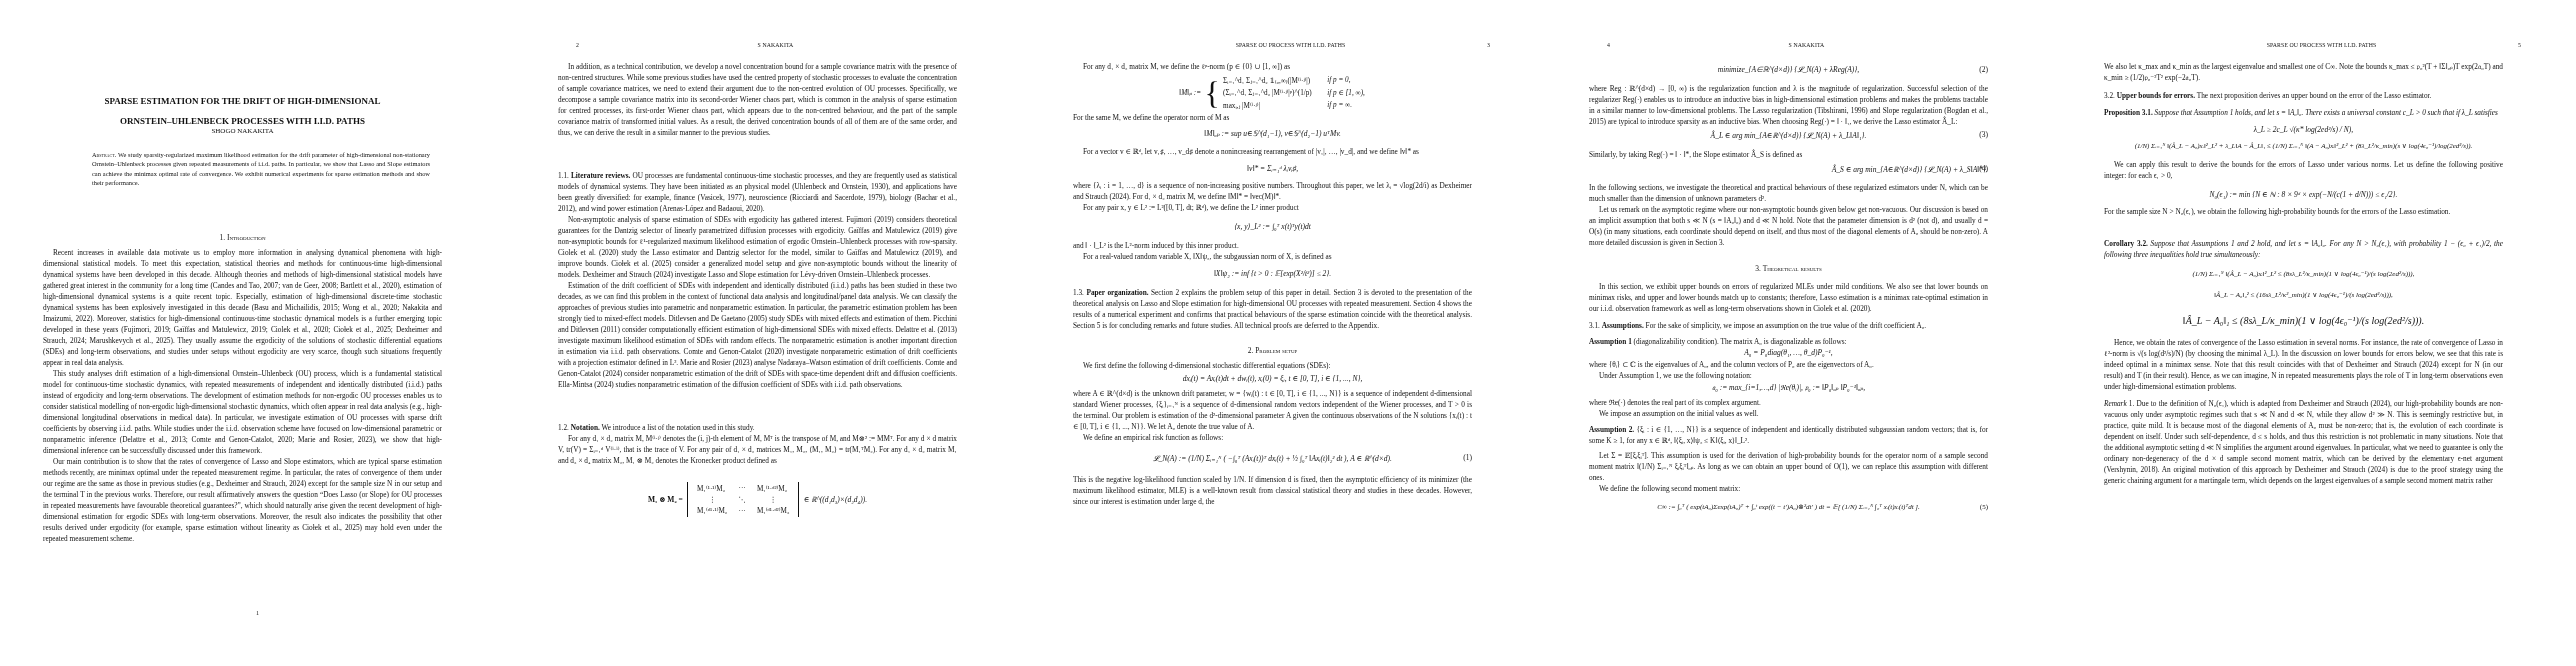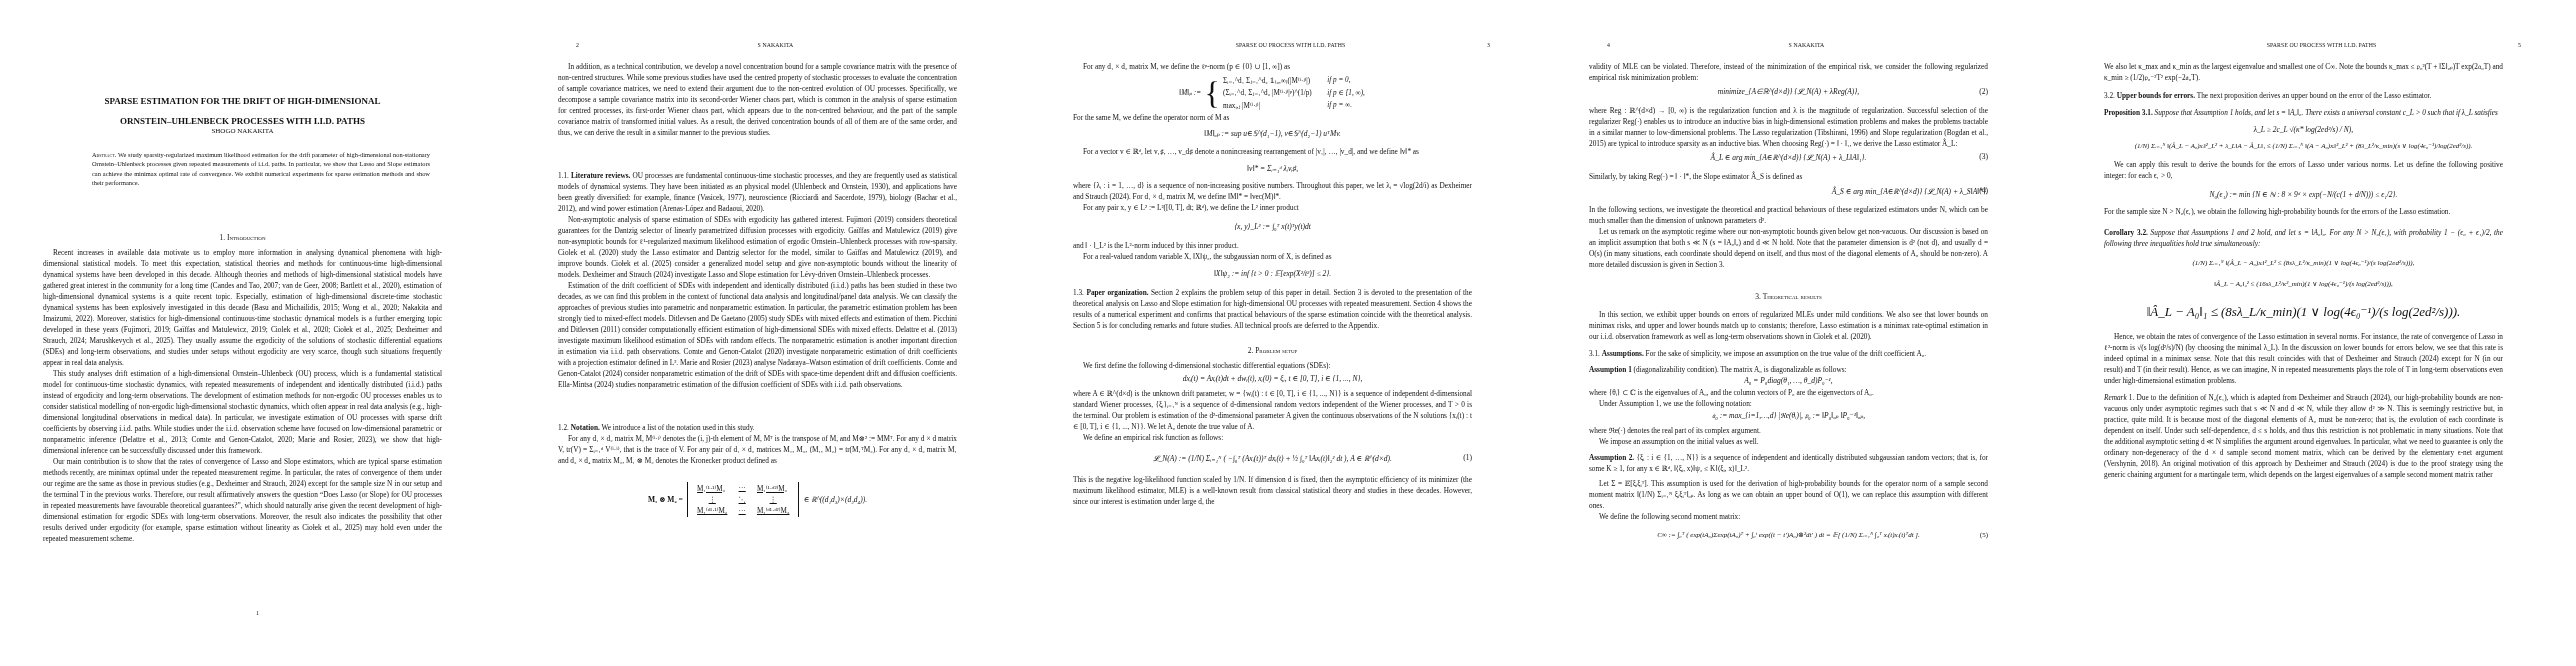--- a/index.html
+++ b/index.html
@@ -62,21 +62,21 @@
   <div class="col" style="top:61px;">
     <p class="p ind">In addition, as a technical contribution, we develop a novel concentration bound for a sample covariance matrix with the presence of non-centred structures. While some previous studies have used the centred property of stochastic processes to evaluate the concentration of sample covariance matrices, we need to extend their argument due to the non-centred evolution of OU processes. Specifically, we decompose a sample covariance matrix into its second-order Wiener chaos part, which is common in the analysis of sparse estimation for centred processes, its first-order Wiener chaos part, which appears due to the non-centred behaviour, and the part of the sample covariance matrix of transformed initial values. As a result, the derived concentration bounds of all of them are of the same order, and thus, we can derive the result in a similar manner to the previous studies.</p>
     <p class="p" style="margin-top:32px;"><span>1.1.</span> <span class="b">Literature reviews.</span> <span>OU processes are fundamental continuous-time stochastic processes, and they are frequently used as statistical models of dynamical systems. They have been initiated as an physical model (Uhlenbeck and Ornstein, 1930), and applications have been greatly diversified: for example, finance (Vasicek, 1977), neuroscience (Ricciardi and Sacerdote, 1979), biology (Bachar et al., 2012), and wind power estimation (Arenas-López and Badaoui, 2020).</span></p>
     <p class="p ind">Non-asymptotic analysis of sparse estimation of SDEs with ergodicity has gathered interest. Fujimori (2019) considers theoretical guarantees for the Dantzig selector of linearly parametrized diffusion processes with ergodicity. Gaïffas and Matulewicz (2019) give non-asymptotic bounds for ℓ¹-regularized maximum likelihood estimation of ergodic Ornstein–Uhlenbeck processes with row-sparsity. Ciolek et al. (2020) study the Lasso estimator and Dantzig selector for the model, similar to Gaïffas and Matulewicz (2019), and improve bounds. Ciołek et al. (2025) consider a generalized model setup and give non-asymptotic bounds without the linearity of models. Dexheimer and Strauch (2024) investigate Lasso and Slope estimation for Lévy-driven Ornstein–Uhlenbeck processes.</p>
     <p class="p ind">Estimation of the drift coefficient of SDEs with independent and identically distributed (i.i.d.) paths has been studied in these two decades, as we can find this problem in the context of functional data analysis and longitudinal/panel data analysis. We can classify the approaches of previous studies into parametric and nonparametric estimation. In particular, the parametric estimation problem has been strongly tied to mixed-effect models. Ditlevsen and De Gaetano (2005) study SDEs with mixed effects and estimation of them. Picchini and Ditlevsen (2011) consider computationally efficient estimation of high-dimensional SDEs with mixed effects. Delattre et al. (2013) investigate maximum likelihood estimation of SDEs with random effects. The nonparametric estimation is another important direction in estimation via i.i.d. path observations. Comte and Genon-Catalot (2020) investigate nonparametric estimation of drift coefficients with a projection estimator defined in L². Marie and Rosier (2023) analyse Nadaraya–Watson estimation of drift coefficients. Comte and Genon-Catalot (2024) consider nonparametric estimation of the drift of SDEs with space-time dependent drift and diffusion coefficients. Ella-Mintsa (2024) studies nonparametric estimation of the diffusion coefficient of SDEs with i.i.d. path observations.</p>
     <p class="p" style="margin-top:32px;"><span>1.2.</span> <span class="b">Notation.</span> <span>We introduce a list of the notation used in this study.</span></p>
     <p class="p ind">For any d₁ × d₂ matrix M, M⁽ⁱ·ʲ⁾ denotes the (i, j)-th element of M, Mᵀ is the transpose of M, and M⊗² := MMᵀ. For any d × d matrix V, tr(V) = Σᵢ₌₁ᵈ V⁽ⁱ·ⁱ⁾, that is the trace of V. For any pair of d₁ × d₂ matrices M₁, M₂, ⟨M₁, M₂⟩ = tr(M₁ᵀM₂). For any d₁ × d₂ matrix M₁ and d₃ × d₄ matrix M₂, M₁ ⊗ M₂ denotes the Kronecker product defined as</p>
     <div style="margin-top:15.6px; display:flex; justify-content:center; align-items:center; gap:4.4px; font-size:7.5px;">
       <span class="bm">M₁ ⊗ M₂ =</span>
       <div style="border-left:0.7px solid #111; border-right:0.7px solid #111; padding:1.1px 3.3px; position:relative;">
-        <table style="border-collapse:collapse; font-size:7.2px;text-decoration:underline;">
+        <table style="border-collapse:collapse; font-size:7.2px;">
           <tbody>
               <tr>
                 <td style="padding:1.1px 5.6px;">M₁⁽¹·¹⁾M₂</td>
                 <td style="padding:1.1px 5.6px;">···</td>
                 <td style="padding:1.1px 5.6px;">M₁⁽¹·ᵈ²⁾M₂</td>
               </tr>
           <tr>
                 <td style="padding:1.1px 5.6px; text-align:center;">⋮</td>
                 <td style="padding:1.1px 5.6px; text-align:center;">⋱</td>
                 <td style="padding:1.1px 5.6px; text-align:center;">⋮</td>
@@ -141,29 +141,28 @@
     <p class="p">This is the negative log-likelihood function scaled by 1/N. If dimension d is fixed, then the asymptotic efficiency of its minimizer (the maximum likelihood estimator, MLE) is a well-known result from classical statistical theory and studies in these decades. However, since our interest is estimation under large d, the</p>
   </div>
 </div>
 
 <div class="page" style="left:1546px;">
   <div class="hdr">
     <span class="num" style="left:0;">4</span>
     <span class="run">S NAKAKITA</span>
   </div>
   <div class="col" style="top:61px;">
-    <p class="p">validity of MLE can be violated. Therefore, instead of the minimization of the empirical risk, we consider the following regularized empirical risk minimization problem:</p>
     <p class="eq" style="margin:4.4px 0 7.8px 0;font-family:Liberation Serif, serif;"><span>minimize_{A∈ℝ^(d×d)} {𝓛_N(A) + λReg(A)},</span><span class="eqn">(2)</span></p>
     <p class="p">where Reg : ℝ^(d×d) → [0, ∞) is the regularization function and λ is the magnitude of regularization. Successful selection of the regularizer Reg(·) enables us to introduce an inductive bias in high-dimensional estimation problems and makes the problems tractable in a similar manner to low-dimensional problems. The Lasso regularization (Tibshirani, 1996) and Slope regularization (Bogdan et al., 2015) are typical to introduce sparsity as an inductive bias. When choosing Reg(·) = ‖ · ‖₁, we derive the Lasso estimator Â_L:</p>
     <p class="eq" style="margin:3.3px 0 7.8px 0;"><span>Â_L ∈ arg min_{A∈ℝ^(d×d)} {𝓛_N(A) + λ_L‖A‖₁}.</span><span class="eqn">(3)</span></p>
     <p class="p">Similarly, by taking Reg(·) = ‖ · ‖*, the Slope estimator Â_S is defined as</p>
     <p class="eq" style="margin:3.3px 0 7.8px 0;text-align:right;"><span>Â_S ∈ arg min_{A∈ℝ^(d×d)} {𝓛_N(A) + λ_S‖A‖*}.</span><span class="eqn">(4)</span></p>
     <p class="p">In the following sections, we investigate the theoretical and practical behaviours of these regularized estimators under N, which can be much smaller than the dimension of unknown parameters d².</p>
     <p class="p ind">Let us remark on the asymptotic regime where our non-asymptotic bounds given below get non-vacuous. Our discussion is based on an implicit assumption that both s ≪ N (s = ‖A₀‖₀) and d ≪ N hold. Note that the parameter dimension is d² (not d), and usually d = O(s) (in many situations, each coordinate should depend on itself, and thus most of the diagonal elements of A₀ should be non-zero). A more detailed discussion is given in Section 3.</p>
-    <p class="sech sc" style="margin-top:22px;">3. Theoretical results</p>
+    <p class="sech sc" style="margin-top:16px;">3. Theoretical results</p>
     <p class="p ind" style="margin-top:7.8px;">In this section, we exhibit upper bounds on errors of regularized MLEs under mild conditions. We also see that lower bounds on minimax risks, and upper and lower bounds match up to constants; therefore, Lasso estimation is a minimax rate-optimal estimation in our i.i.d. observation framework as well as long-term observations shown in Ciolek et al. (2020).</p>
     <p class="p" style="margin-top:5.6px;"><span>3.1.</span> <span class="b">Assumptions.</span> <span>For the sake of simplicity, we impose an assumption on the true value of the drift coefficient A₀.</span></p>
     <p class="p" style="margin-top:5.6px;"><span class="b">Assumption 1</span> <span>(diagonalizability condition).</span> <span>The matrix A₀ is diagonalizable as follows:</span></p>
     <p class="eq" style="margin:1.1px 0 1.1px 0;">A₀ = P₀diag(θ₁, …, θ_d)P₀⁻¹,</p>
     <p class="p">where {θᵢ} ⊂ ℂ is the eigenvalues of A₀, and the column vectors of P₀ are the eigenvectors of A₀.</p>
     <p class="p ind">Under Assumption 1, we use the following notation:</p>
     <p class="eq" style="margin:2.2px 0 4.4px 0;">𝔞₀ := max_{i=1,…,d} |ℜe(θᵢ)|,  𝔭₀ := ‖P₀‖ₒₚ ‖P₀⁻¹‖ₒₚ,</p>
     <p class="p">where ℜe(·) denotes the real part of its complex argument.</p>
     <p class="p ind">We impose an assumption on the initial values as well.</p>
     <p class="p" style="margin-top:4.4px;"><span class="b">Assumption 2.</span> <span>{ξᵢ : i ∈ {1, …, N}} is a sequence of independent and identically distributed subgaussian random vectors; that is, for some K ≥ 1, for any x ∈ ℝᵈ, ‖⟨ξᵢ, x⟩‖ψ₂ ≤ K‖⟨ξᵢ, x⟩‖_L².</span></p>
@@ -180,21 +179,21 @@
   </div>
   <div class="col" style="top:61px;">
     <p class="p">We also let κ_max and κ_min as the largest eigenvalue and smallest one of C∞. Note the bounds κ_max ≤ 𝔭₀²(T + ‖Σ‖ₒₚ)T exp(2𝔞₀T) and κ_min ≥ (1/2)𝔭₀⁻²T² exp(−2𝔞₀T).</p>
     <p class="p" style="margin-top:6.7px;"><span>3.2.</span> <span class="b">Upper bounds for errors.</span> <span>The next proposition derives an upper bound on the error of the Lasso estimator.</span></p>
     <p class="p" style="margin-top:6.7px;"><span class="b">Proposition 3.1.</span> <span class="it">Suppose that Assumption 1 holds, and let s = ‖A₀‖₀. There exists a universal constant c_L &gt; 0 such that if λ_L satisfies</span></p>
     <p class="eq" style="margin:6.7px 0 6.7px 0;">λ_L ≥ 2c_L √(κ* log(2ed²/s) / N),</p>
     <p class="eq" style="margin:7.8px 0 9px 0; font-size:6.9px;">(1/N) Σᵢ₌₁ᴺ ‖(Â_L − A₀)xᵢ‖²_L² + λ_L‖A − Â_L‖₁ ≤ (1/N) Σᵢ₌₁ᴺ ‖(A − A₀)xᵢ‖²_L² + (8λ_L²/κ_min)(s ∨ log(4ϵ₀⁻¹)/log(2ed²/s)).</p>
     <p class="p ind">We can apply this result to derive the bounds for the errors of Lasso under various norms. Let us define the following positive integer: for each ϵ₁ &gt; 0,</p>
     <p class="eq" style="margin:7.8px 0 7.8px 0;">N₀(ϵ₁) := min {N ∈ ℕ : 8 × 9ᵈ × exp(−N/(c(1 + d/N))) ≤ ϵ₁/2}.</p>
     <p class="p">For the sample size N &gt; N₀(ϵ₁), we obtain the following high-probability bounds for the errors of the Lasso estimation.</p>
-    <p class="p" style="margin-top:10px;"><span class="b">Corollary 3.2.</span> <span class="it">Suppose that Assumptions 1 and 2 hold, and let s = ‖A₀‖₀. For any N &gt; N₀(ϵ₁), with probability 1 − (ϵ₀ + ϵ₁)/2, the following three inequalities hold true simultaneously:</span></p>
+    <p class="p" style="margin-top:21px;"><span class="b">Corollary 3.2.</span> <span class="it">Suppose that Assumptions 1 and 2 hold, and let s = ‖A₀‖₀. For any N &gt; N₀(ϵ₁), with probability 1 − (ϵ₀ + ϵ₁)/2, the following three inequalities hold true simultaneously:</span></p>
     <p class="eq" style="margin:10px 0 12.2px 0; font-size:7px;">(1/N) Σᵢ₌₁ᴺ ‖(Â_L − A₀)xᵢ‖²_L² ≤ (8sλ_L²/κ_min)(1 ∨ log(4ϵ₀⁻¹)/(s log(2ed²/s))),</p>
     <p class="eq" style="margin:0 0 12.2px 0; font-size:7px;">‖Â_L − A₀‖₂² ≤ (16sλ_L²/κ²_min)(1 ∨ log(4ϵ₀⁻¹)/(s log(2ed²/s))),</p>
-    <p class="eq" style="margin:16px 0 11px 0; font-size:13px;">‖Â_L − A₀‖₁ ≤ (8sλ_L/κ_min)(1 ∨ log(4ϵ₀⁻¹)/(s log(2ed²/s))).</p>
+    <p class="eq" style="margin:16px 0 11px 0; font-size:10px;">‖Â_L − A₀‖₁ ≤ (8sλ_L/κ_min)(1 ∨ log(4ϵ₀⁻¹)/(s log(2ed²/s))).</p>
     <p class="p ind">Hence, we obtain the rates of convergence of the Lasso estimation in several norms. For instance, the rate of convergence of Lasso in ℓ²-norm is √(s log(d²/s)/N) (by choosing the minimal λ_L). In the discussion on lower bounds for errors below, we see that this rate is indeed optimal in a minimax sense. Note that this result coincides with that of Dexheimer and Strauch (2024) except for N (in our result) and T (in their result). Hence, as we can imagine, N in repeated measurements plays the role of T in long-term observations even under high-dimensional estimation problems.</p>
     <p class="p" style="margin-top:6.7px;"><span class="it">Remark</span> <span>1.</span> <span>Due to the definition of N₀(ϵ₁), which is adapted from Dexheimer and Strauch (2024), our high-probability bounds are non-vacuous only under asymptotic regimes such that s ≪ N and d ≪ N, while they allow d² ≫ N. This is seemingly restrictive but, in practice, quite mild. It is because most of the diagonal elements of A₀ must be non-zero; that is, the evolution of each coordinate is dependent on itself. Under such self-dependence, d ≤ s holds, and thus this restriction is not problematic in many situations. Note that the additional asymptotic setting d ≪ N simplifies the argument around eigenvalues. In particular, what we need to guarantee is only the ordinary non-degeneracy of the d × d sample second moment matrix, which can be derived by the elementary ϵ-net argument (Vershynin, 2018). An original motivation of this approach by Dexheimer and Strauch (2024) is due to the proof strategy using the generic chaining argument for a martingale term, which depends on the largest eigenvalues of a sample second moment matrix rather</span></p>
   </div>
 </div>
 
 
 </body></html>

